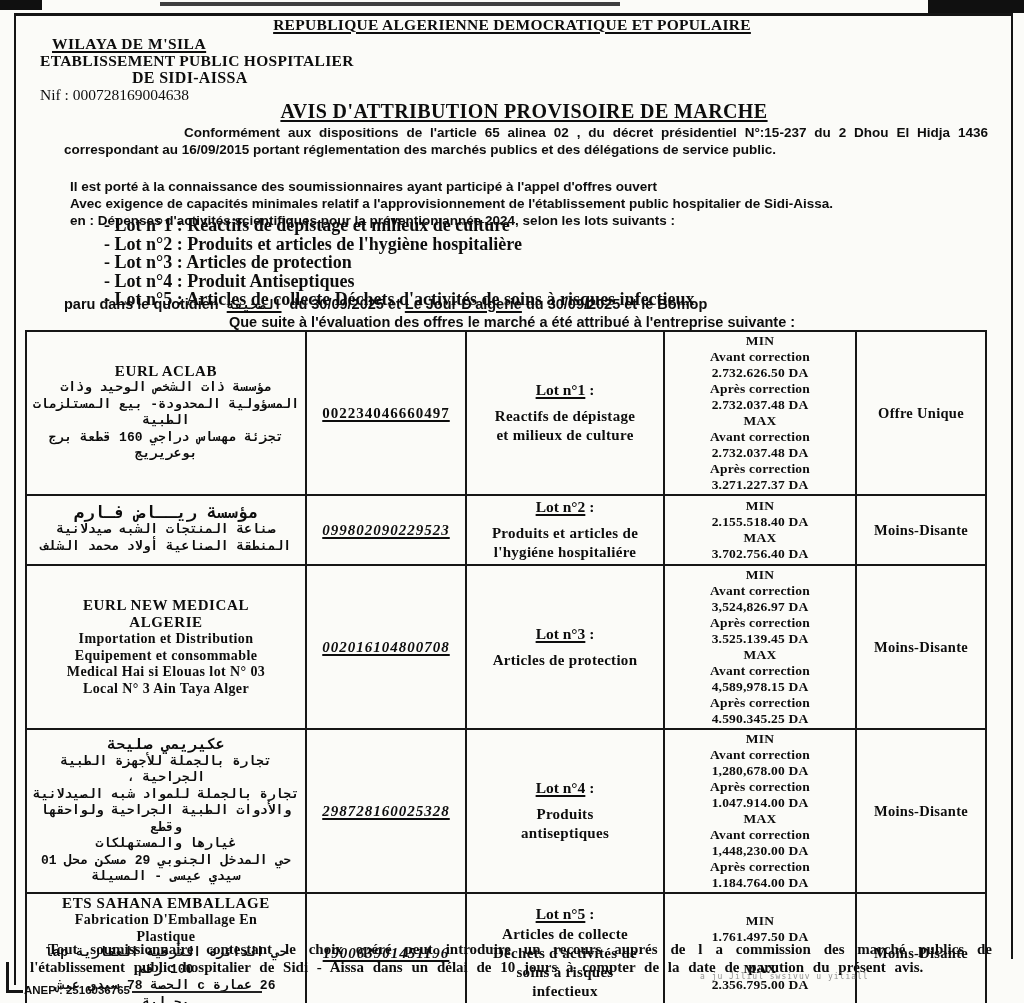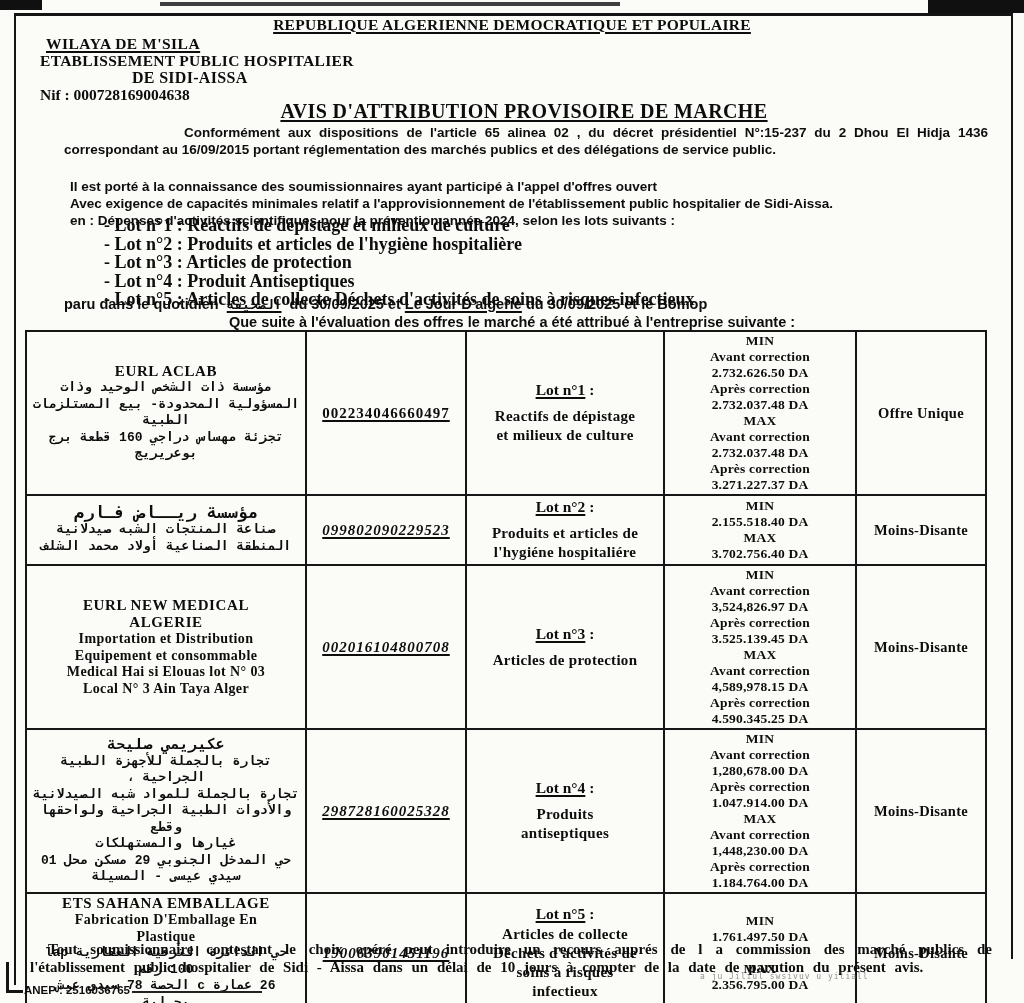--- a/index.html
+++ b/index.html
@@ -17,24 +17,24 @@
   .blot.tr{left:928px;top:0;width:96px;height:13px;}
   .blot.strip{left:160px;top:2px;width:460px;height:4px;opacity:.8;}
   .anep-corner{position:absolute;left:6px;top:962px;width:14px;height:28px;border-left:3px solid #141414;border-bottom:3px solid #141414;}
 
   .u{text-decoration:underline;text-decoration-thickness:2px;text-underline-offset:2px;}
   .ws{white-space:pre-line;}
   .sans{font-family:"Liberation Sans", sans-serif;}
   .ar{direction:rtl;font-family:Liberation Mono, monospace;}
 
   .republic{position:absolute;left:0;top:16px;width:1024px;text-align:center;font-weight:bold;font-size:15.5px;letter-spacing:.3px;}
-  .wilaya{position:absolute;left:46px;top:35px;font-weight:bold;font-size:15.5px;letter-spacing:.5px;}
+  .wilaya{position:absolute;left:52px;top:35px;font-weight:bold;font-size:15.5px;letter-spacing:.5px;}
   .etab1{position:absolute;left:40px;top:52px;font-weight:bold;font-size:15.5px;letter-spacing:.3px;}
   .etab2{position:absolute;left:86px;top:69px;font-weight:bold;font-size:16px;letter-spacing:.3px;margin-left:46px;}
-  .nif{position:absolute;left:40px;top:86px;font-weight:bold;font-size:15.5px;}
+  .nif{position:absolute;left:40px;top:86px;font-weight:normal;font-size:15.5px;}
   .title{position:absolute;left:0;top:100px;width:1024px;text-align:center;font-weight:bold;font-size:20px;letter-spacing:.4px;padding-left:12px;}
 
   .intro{position:absolute;left:64px;top:124px;width:924px;font-weight:bold;font-size:13.5px;line-height:17px;text-indent:120px;text-align:justify;}
   .notice{position:absolute;left:70px;top:178px;width:920px;font-weight:bold;font-size:13.5px;line-height:17px;}
   .lots{position:absolute;left:104px;top:216px;font-weight:bold;font-size:18px;line-height:18.5px;}
   .paru{position:absolute;left:64px;top:296px;font-weight:bold;font-size:14.5px;}
   .paru .jar{font-size:13px;padding:0 4px;}
   .evaluation{position:absolute;left:0;top:314px;width:1024px;text-align:center;font-weight:bold;font-size:14.5px;}
 
   table.award{position:absolute;left:25px;top:330px;border-collapse:collapse;table-layout:fixed;width:960px;}

